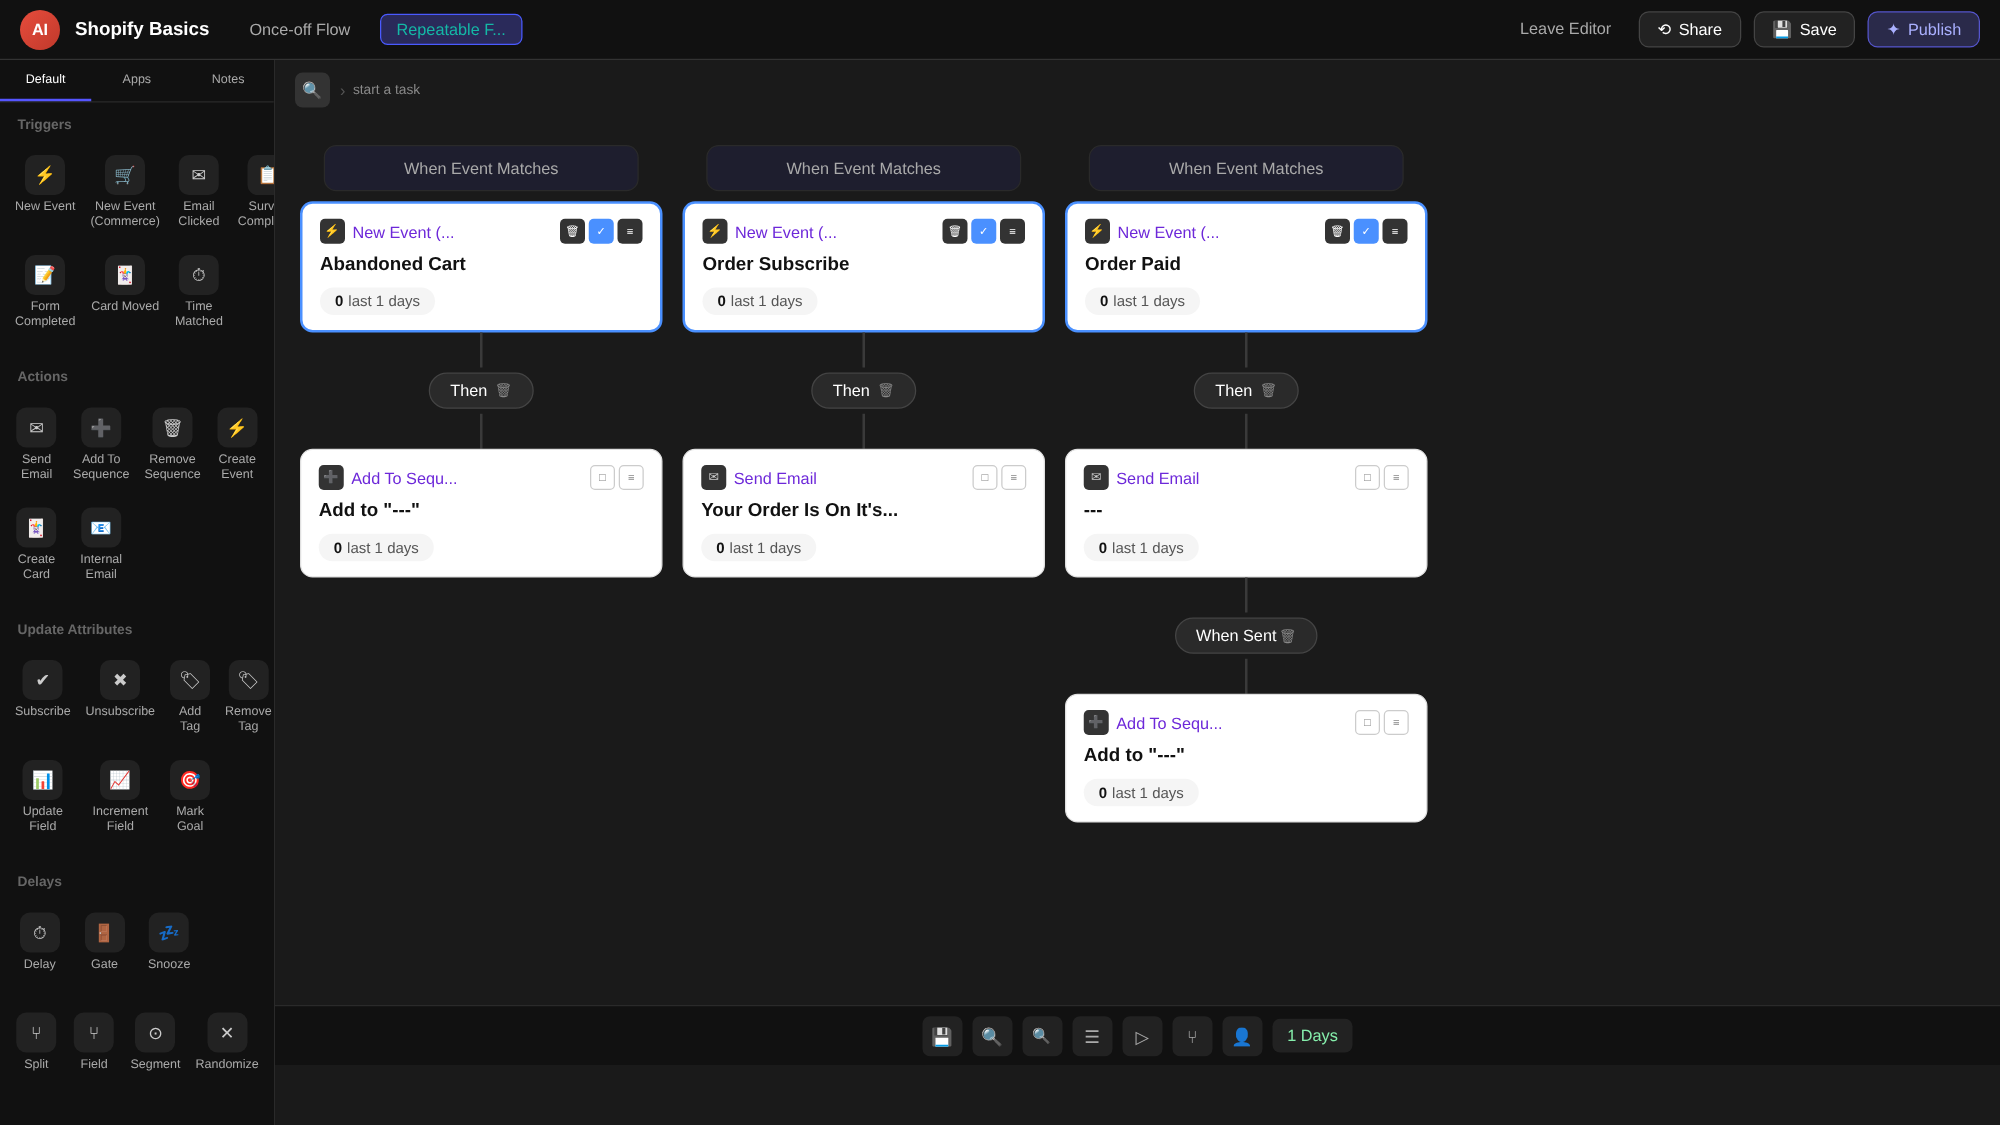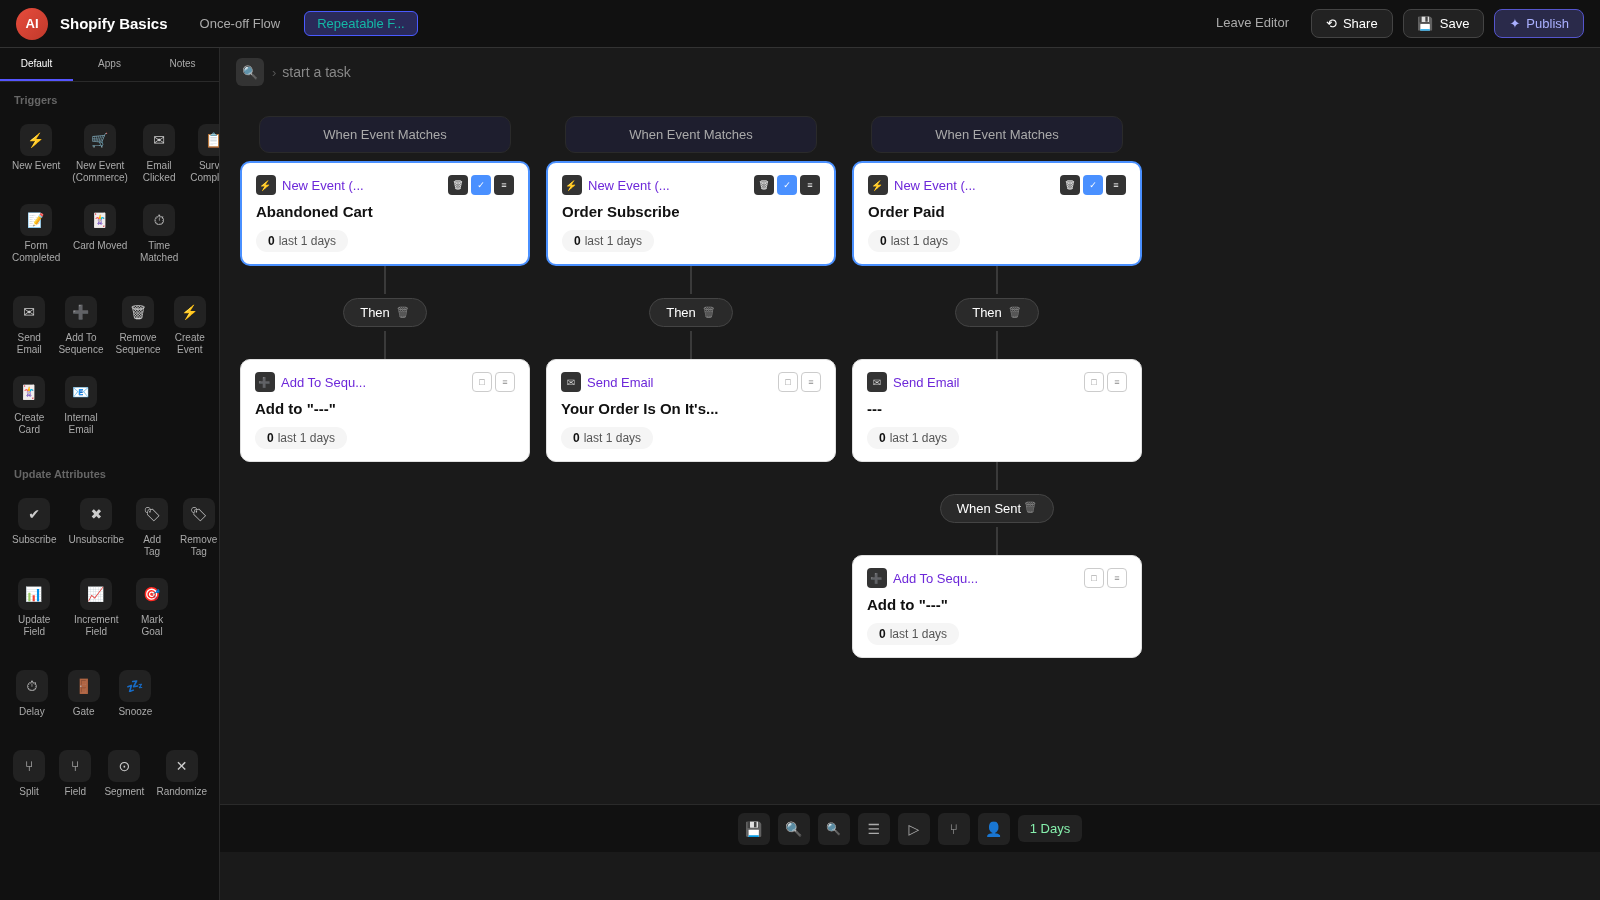--- a/index.html
+++ b/index.html
@@ -30,26 +30,26 @@
     .sidebar-item { display: flex; flex-direction: column; align-items: center; gap: 4px; padding: 8px 4px; border-radius: 8px; cursor: pointer; }
     .sidebar-icon { width: 32px; height: 32px; background: #222; border-radius: 8px; display: flex; align-items: center; justify-content: center; font-size: 14px; color: #ccc; }
     .sidebar-item-label { font-size: 10px; color: #aaa; text-align: center; line-height: 1.2; }
 
     
     .canvas { flex: 1; background: #1a1a1a; position: relative; overflow: hidden; }
     .canvas-topbar { display: flex; align-items: center; padding: 10px 16px; gap: 8px; }
     .search-icon-btn { width: 28px; height: 28px; background: #333; border-radius: 6px; display: flex; align-items: center; justify-content: center; cursor: pointer; color: #aaa; font-size: 13px; }
     .breadcrumb { display: flex; align-items: center; gap: 6px; }
     .breadcrumb-arrow { color: #555; font-size: 13px; }
-    .breadcrumb-text { font-size: 14px; color: #888; }
+    .breadcrumb-text { font-size: 11px; color: #888; }
 
     
     .flow-area { position: absolute; top: 48px; left: 0; right: 0; bottom: 48px; overflow: hidden; }
     .then-btn { background: #2a2a2a; border: 1px solid #444; border-radius: 20px; padding: 6px 16px; color: #fff; font-size: 13px; display: flex; align-items: center; gap: 6px; cursor: pointer; margin: 4px 0; }
-    .when-sent-btn { background: #2a2a2a; border: 1px solid #444; border-radius: 20px; padding: 6px 16px; color: #fff; font-size: 13px; display: flex; align-items: flex-start; gap: 2px; cursor: pointer; margin: 4px 0; }
+    .when-sent-btn { background: #2a2a2a; border: 1px solid #444; border-radius: 20px; padding: 6px 16px; color: #fff; font-size: 13px; display: flex; align-items: flex-end; gap: 2px; cursor: pointer; margin: 4px 0; }
 
     
     .bottom-toolbar { position: absolute; bottom: 0; left: 0; right: 0; height: 48px; background: #111; border-top: 1px solid #2a2a2a; display: flex; align-items: center; justify-content: center; gap: 8px; }
     .toolbar-btn { width: 32px; height: 32px; background: #222; border-radius: 6px; display: flex; align-items: center; justify-content: center; cursor: pointer; color: #aaa; font-size: 14px; border: none; }
     .toolbar-days { background: #222; border-radius: 6px; padding: 6px 12px; color: #86efac; font-size: 13px; }
 
     .when-matches-header { background: #1e1e2e; border-radius: 10px; width: 252px; text-align: center; padding: 10px; font-size: 13px; color: #aaa; margin-bottom: 8px; border: 1px solid #2a2a2a; }
     .white-card { background: #fff; border-radius: 10px; width: 290px; padding: 12px 14px; color: #111; border: 2px solid #4a90ff; }
     .white-card-noborder { background: #fff; border-radius: 10px; width: 290px; padding: 12px 14px; color: #111; border: 1px solid #e0e0e0; }
 
@@ -131,20 +131,21 @@
       <div class="sidebar-item">
         <div class="sidebar-icon">🃏</div>
         <span class="sidebar-item-label">Card Moved</span>
       </div>
       <div class="sidebar-item">
         <div class="sidebar-icon">⏱</div>
         <span class="sidebar-item-label">Time Matched</span>
       </div>
     </div>
 
+    <div class="sidebar-section-label">Actions</div>
     <div class="sidebar-grid">
       <div class="sidebar-item">
         <div class="sidebar-icon">✉</div>
         <span class="sidebar-item-label">Send Email</span>
       </div>
       <div class="sidebar-item">
         <div class="sidebar-icon">➕</div>
         <span class="sidebar-item-label">Add To Sequence</span>
       </div>
       <div class="sidebar-item">
@@ -190,20 +191,21 @@
       <div class="sidebar-item">
         <div class="sidebar-icon">📈</div>
         <span class="sidebar-item-label">Increment Field</span>
       </div>
       <div class="sidebar-item">
         <div class="sidebar-icon">🎯</div>
         <span class="sidebar-item-label">Mark Goal</span>
       </div>
     </div>
 
+    <div class="sidebar-section-label">Delays</div>
     <div class="sidebar-grid">
       <div class="sidebar-item">
         <div class="sidebar-icon">⏱</div>
         <span class="sidebar-item-label">Delay</span>
       </div>
       <div class="sidebar-item">
         <div class="sidebar-icon">🚪</div>
         <span class="sidebar-item-label">Gate</span>
       </div>
       <div class="sidebar-item">

